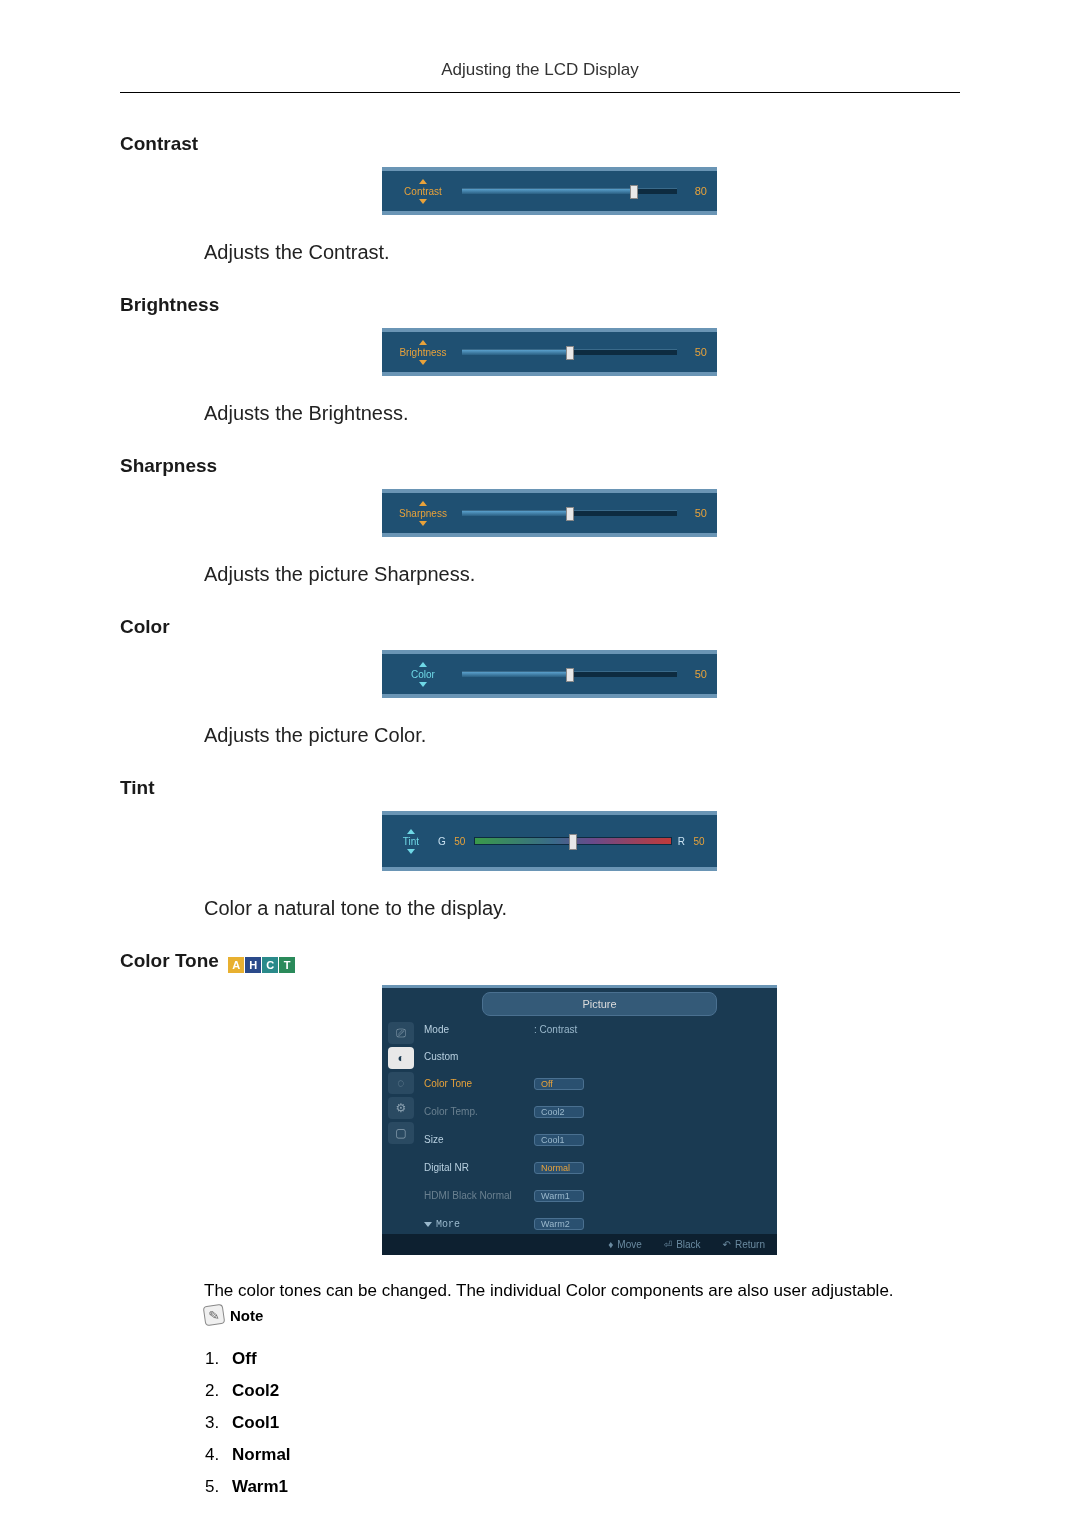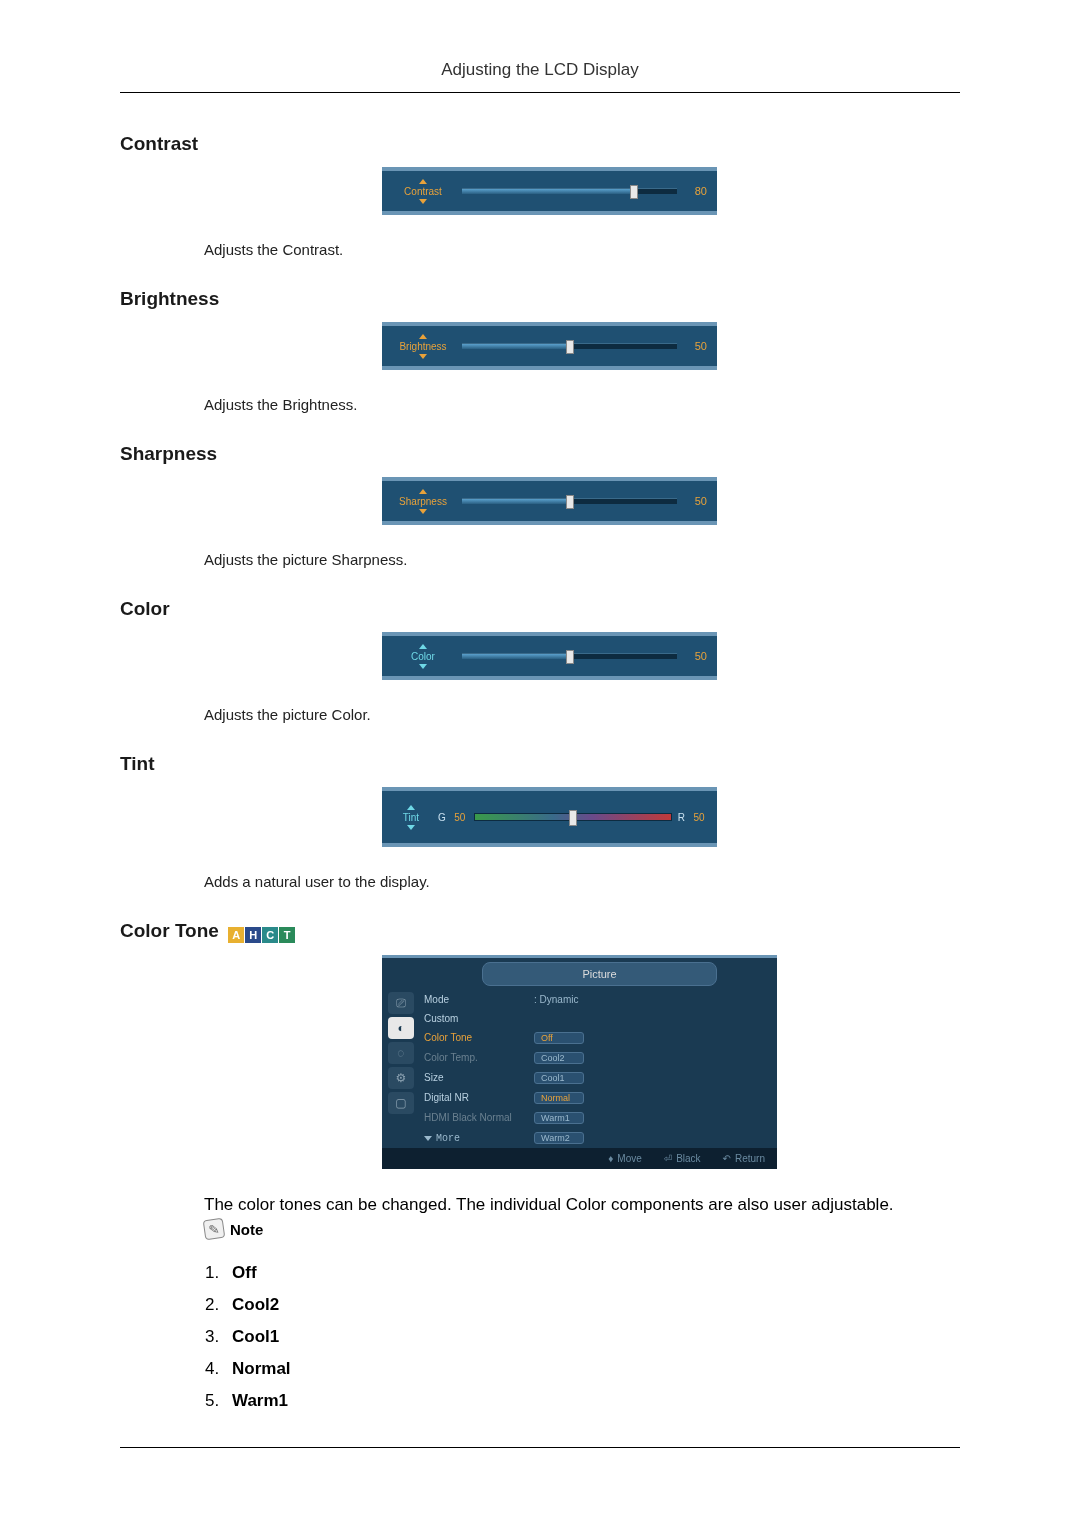--- a/index.html
+++ b/index.html
@@ -22,21 +22,21 @@
   .section-title {
     font-weight: bold;
     font-size: 19px;
     color: #1a1a1a;
     margin-bottom: 12px;
   }
   .indent {
     margin-left: 84px;
   }
   .desc {
-    font-size: 15px;
+    font-size: 20px;
     color: #222;
     margin-top: 26px;
     margin-bottom: 30px;
   }
   .slider-widget {
     width: 335px;
     margin-left: 262px;
     margin-top: 4px;
     margin-bottom: 0;
   }
@@ -130,21 +130,21 @@
   }
   .osd-body { display:flex; padding: 6px 8px 4px 4px; gap:8px; }
   .osd-icons { display:flex; flex-direction:column; gap:3px; width:30px; align-items:center;}
   .osd-icon {
     width:26px; height:22px; border-radius:4px;
     display:flex; align-items:center; justify-content:center;
     font-size:12px;
   }
   .osd-icon.sel { background:#e8e8e8; color:#1a3a52;}
   .osd-icon.dim { background:#2a4a62; color:#8aa0b0;}
-  .osd-menu { flex:1; display:flex; flex-direction:column; gap:8px; padding-top:2px;}
+  .osd-menu { flex:1; display:flex; flex-direction:column; gap:16px; padding-top:2px;}
   .osd-row { display:flex; }
   .osd-label { width:110px; }
   .osd-label.hl { color:#e8a23a; }
   .osd-label.dim { color:#6a8090; }
   .osd-val { color:#9ab8cc; }
   .osd-val.pill {
     background:#2a5070; border:1px solid #4a7090;
     padding:0px 6px; border-radius:3px; min-width:50px;
     font-size:9px;
   }
@@ -267,21 +267,21 @@
       <span class="tint-gv">50</span>
       <div class="tint-track">
         <div class="tint-thumb" style="left:calc(50% - 4px)"></div>
       </div>
       <span class="tint-r">R</span>
       <span class="tint-rv">50</span>
     </div>
   </div>
   <div class="slider-thin"></div>
 </div>
-<div class="desc indent">Adds a natural user to the display.</div>
+<div class="desc indent">Color a natural tone to the display.</div>
 
 <div class="section-title">
   <span>Color Tone </span>
   <span class="badges">
     <span class="badge a">A</span>
     <span class="badge h">H</span>
     <span class="badge c">C</span>
     <span class="badge t">T</span>
   </span>
 </div>
@@ -293,21 +293,21 @@
     <div class="osd-icons">
       <div class="osd-icon dim">⎚</div>
       <div class="osd-icon sel">◐</div>
       <div class="osd-icon dim">◌</div>
       <div class="osd-icon dim">⚙</div>
       <div class="osd-icon dim">▢</div>
     </div>
     <div class="osd-menu" id="osd-menu-list">
         <div class="osd-row">
           <div class="osd-label">Mode</div>
-          <div class="osd-val">: Dynamic</div>
+          <div class="osd-val">: Contrast</div>
         </div>
         <div class="osd-row">
           <div class="osd-label">Custom</div>
         </div>
         <div class="osd-row">
           <div class="osd-label hl">Color Tone</div>
           <div class="osd-val pill hl">Off</div>
         </div>
         <div class="osd-row">
           <div class="osd-label dim">Color Temp.</div>

